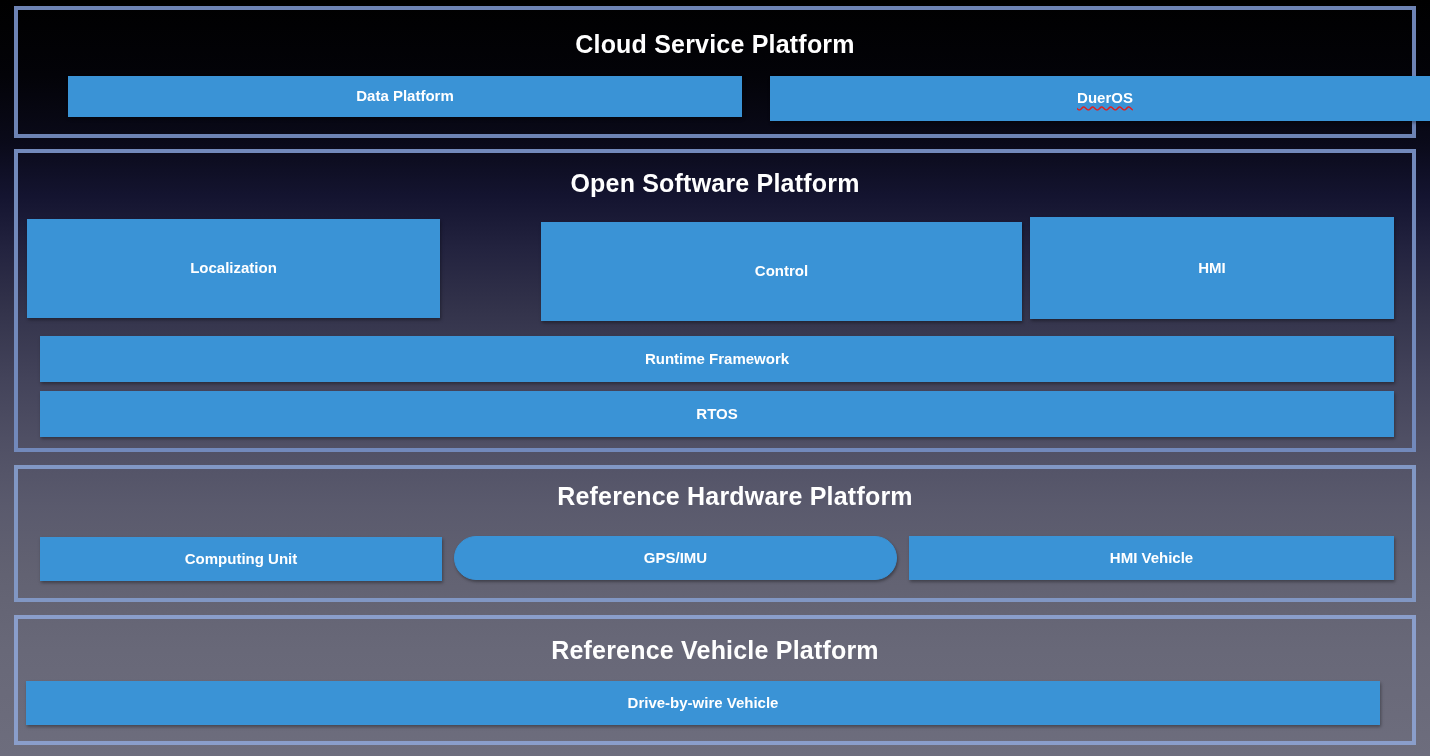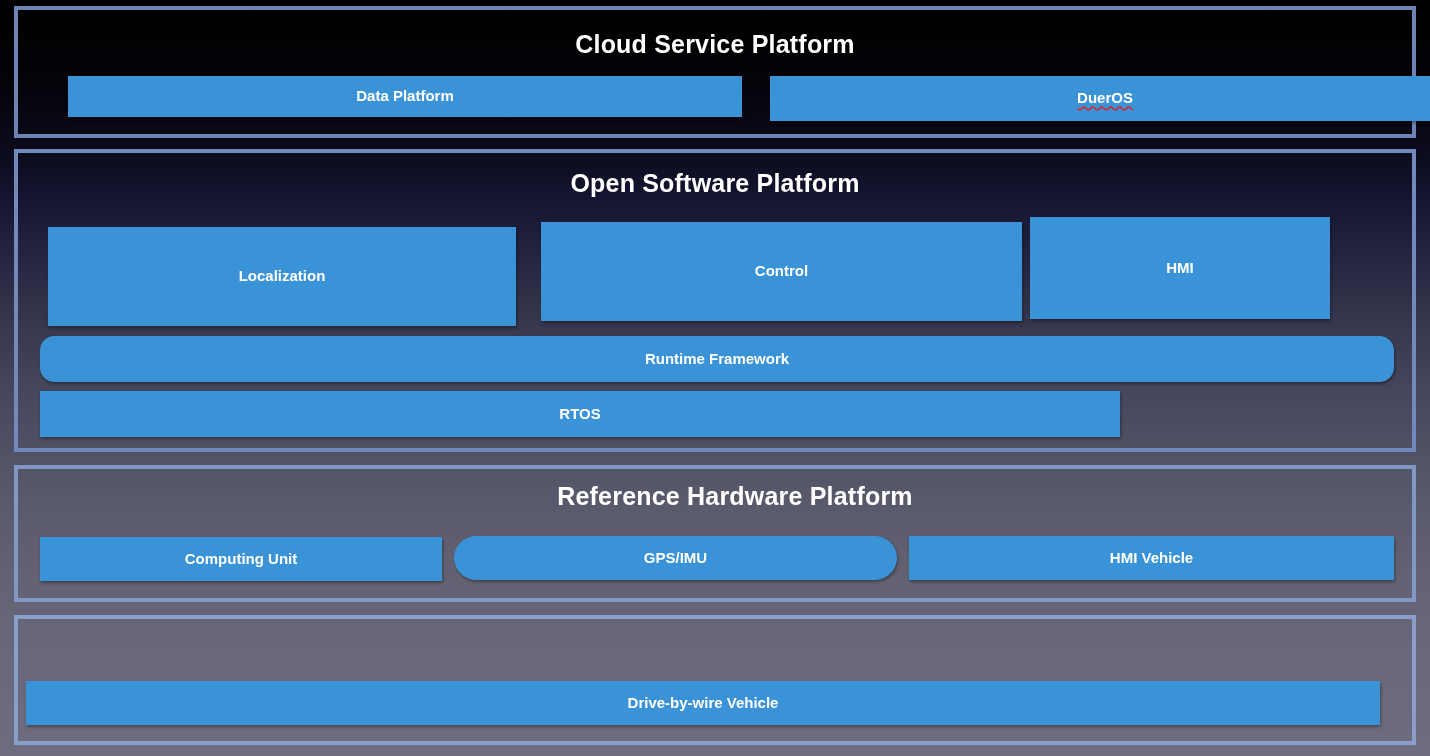--- a/index.html
+++ b/index.html
@@ -122,49 +122,47 @@
   .box.dueros {
     left: 708px;
     top: 66px;
     width: 670px;
     height: 45px;
     margin-left: 44px;
   }
 
   
   .box.localization {
-    left: 30px;
+    left: 9px;
     top: 66px;
-    width: 468px;
+    width: 413px;
     height: 99px;
-    margin-top: 8px;
   }
   .box.control {
     left: 523px;
     top: 69px;
     width: 481px;
     height: 99px;
   }
   .box.hmi {
     left: 1012px;
     top: 64px;
-    width: 300px;
+    width: 364px;
     height: 102px;
   }
   .box.runtime {
     left: 22px;
     top: 183px;
     width: 1354px;
     height: 46px;
-    border-radius: 14px;
   }
   .box.rtos {
     left: 22px;
     top: 238px;
-    width: 1080px;
+    width: 1354px;
     height: 46px;
   }
 
   
   .box.computing-unit {
     left: 22px;
     top: 68px;
     width: 402px;
     height: 44px;
   }
@@ -241,19 +239,20 @@
     <div class="box gps-imu">
       <span class="label">GPS/IMU</span>
     </div>
 
     <div class="box hmi-device">
       <span class="label">HMI Vehicle</span>
     </div>
   </section>
 
   <section class="layer vehicle">
+    <div class="layer-title">Reference Vehicle Platform</div>
 
     <div class="box drive-by-wire">
       <span class="label">Drive-by-wire Vehicle</span>
     </div>
   </section>
 
 </div>
 
 </body></html>

